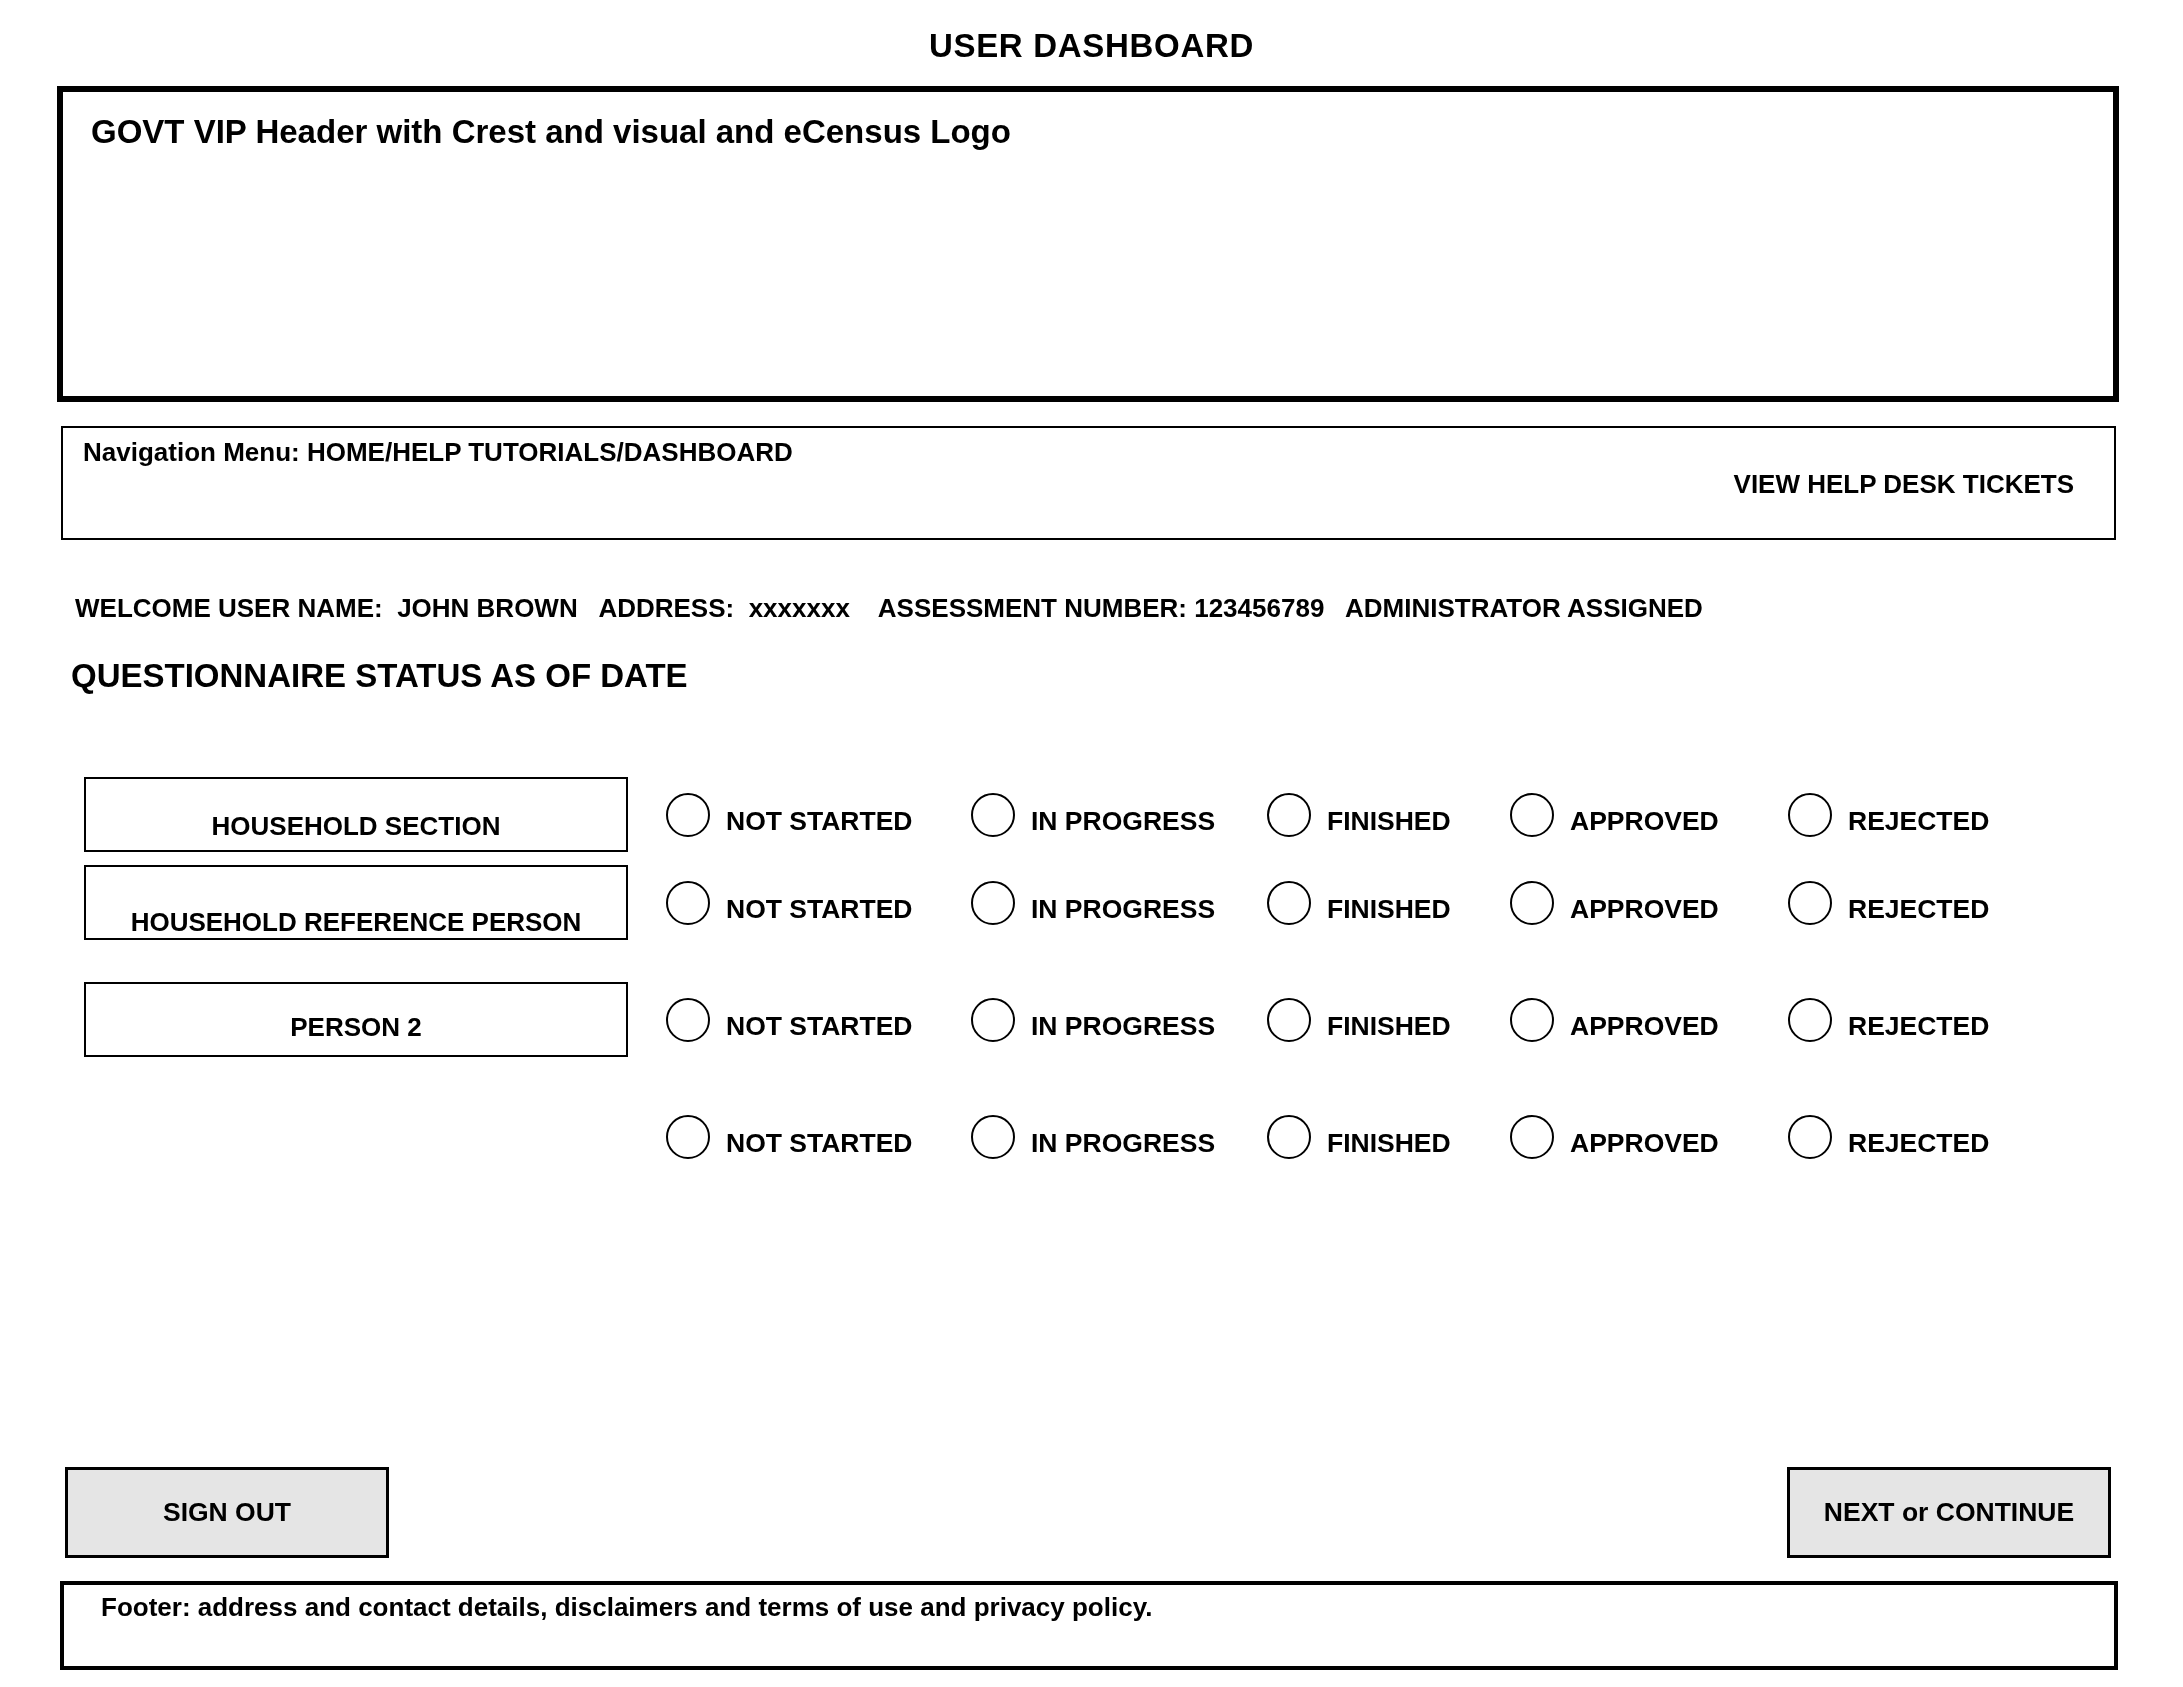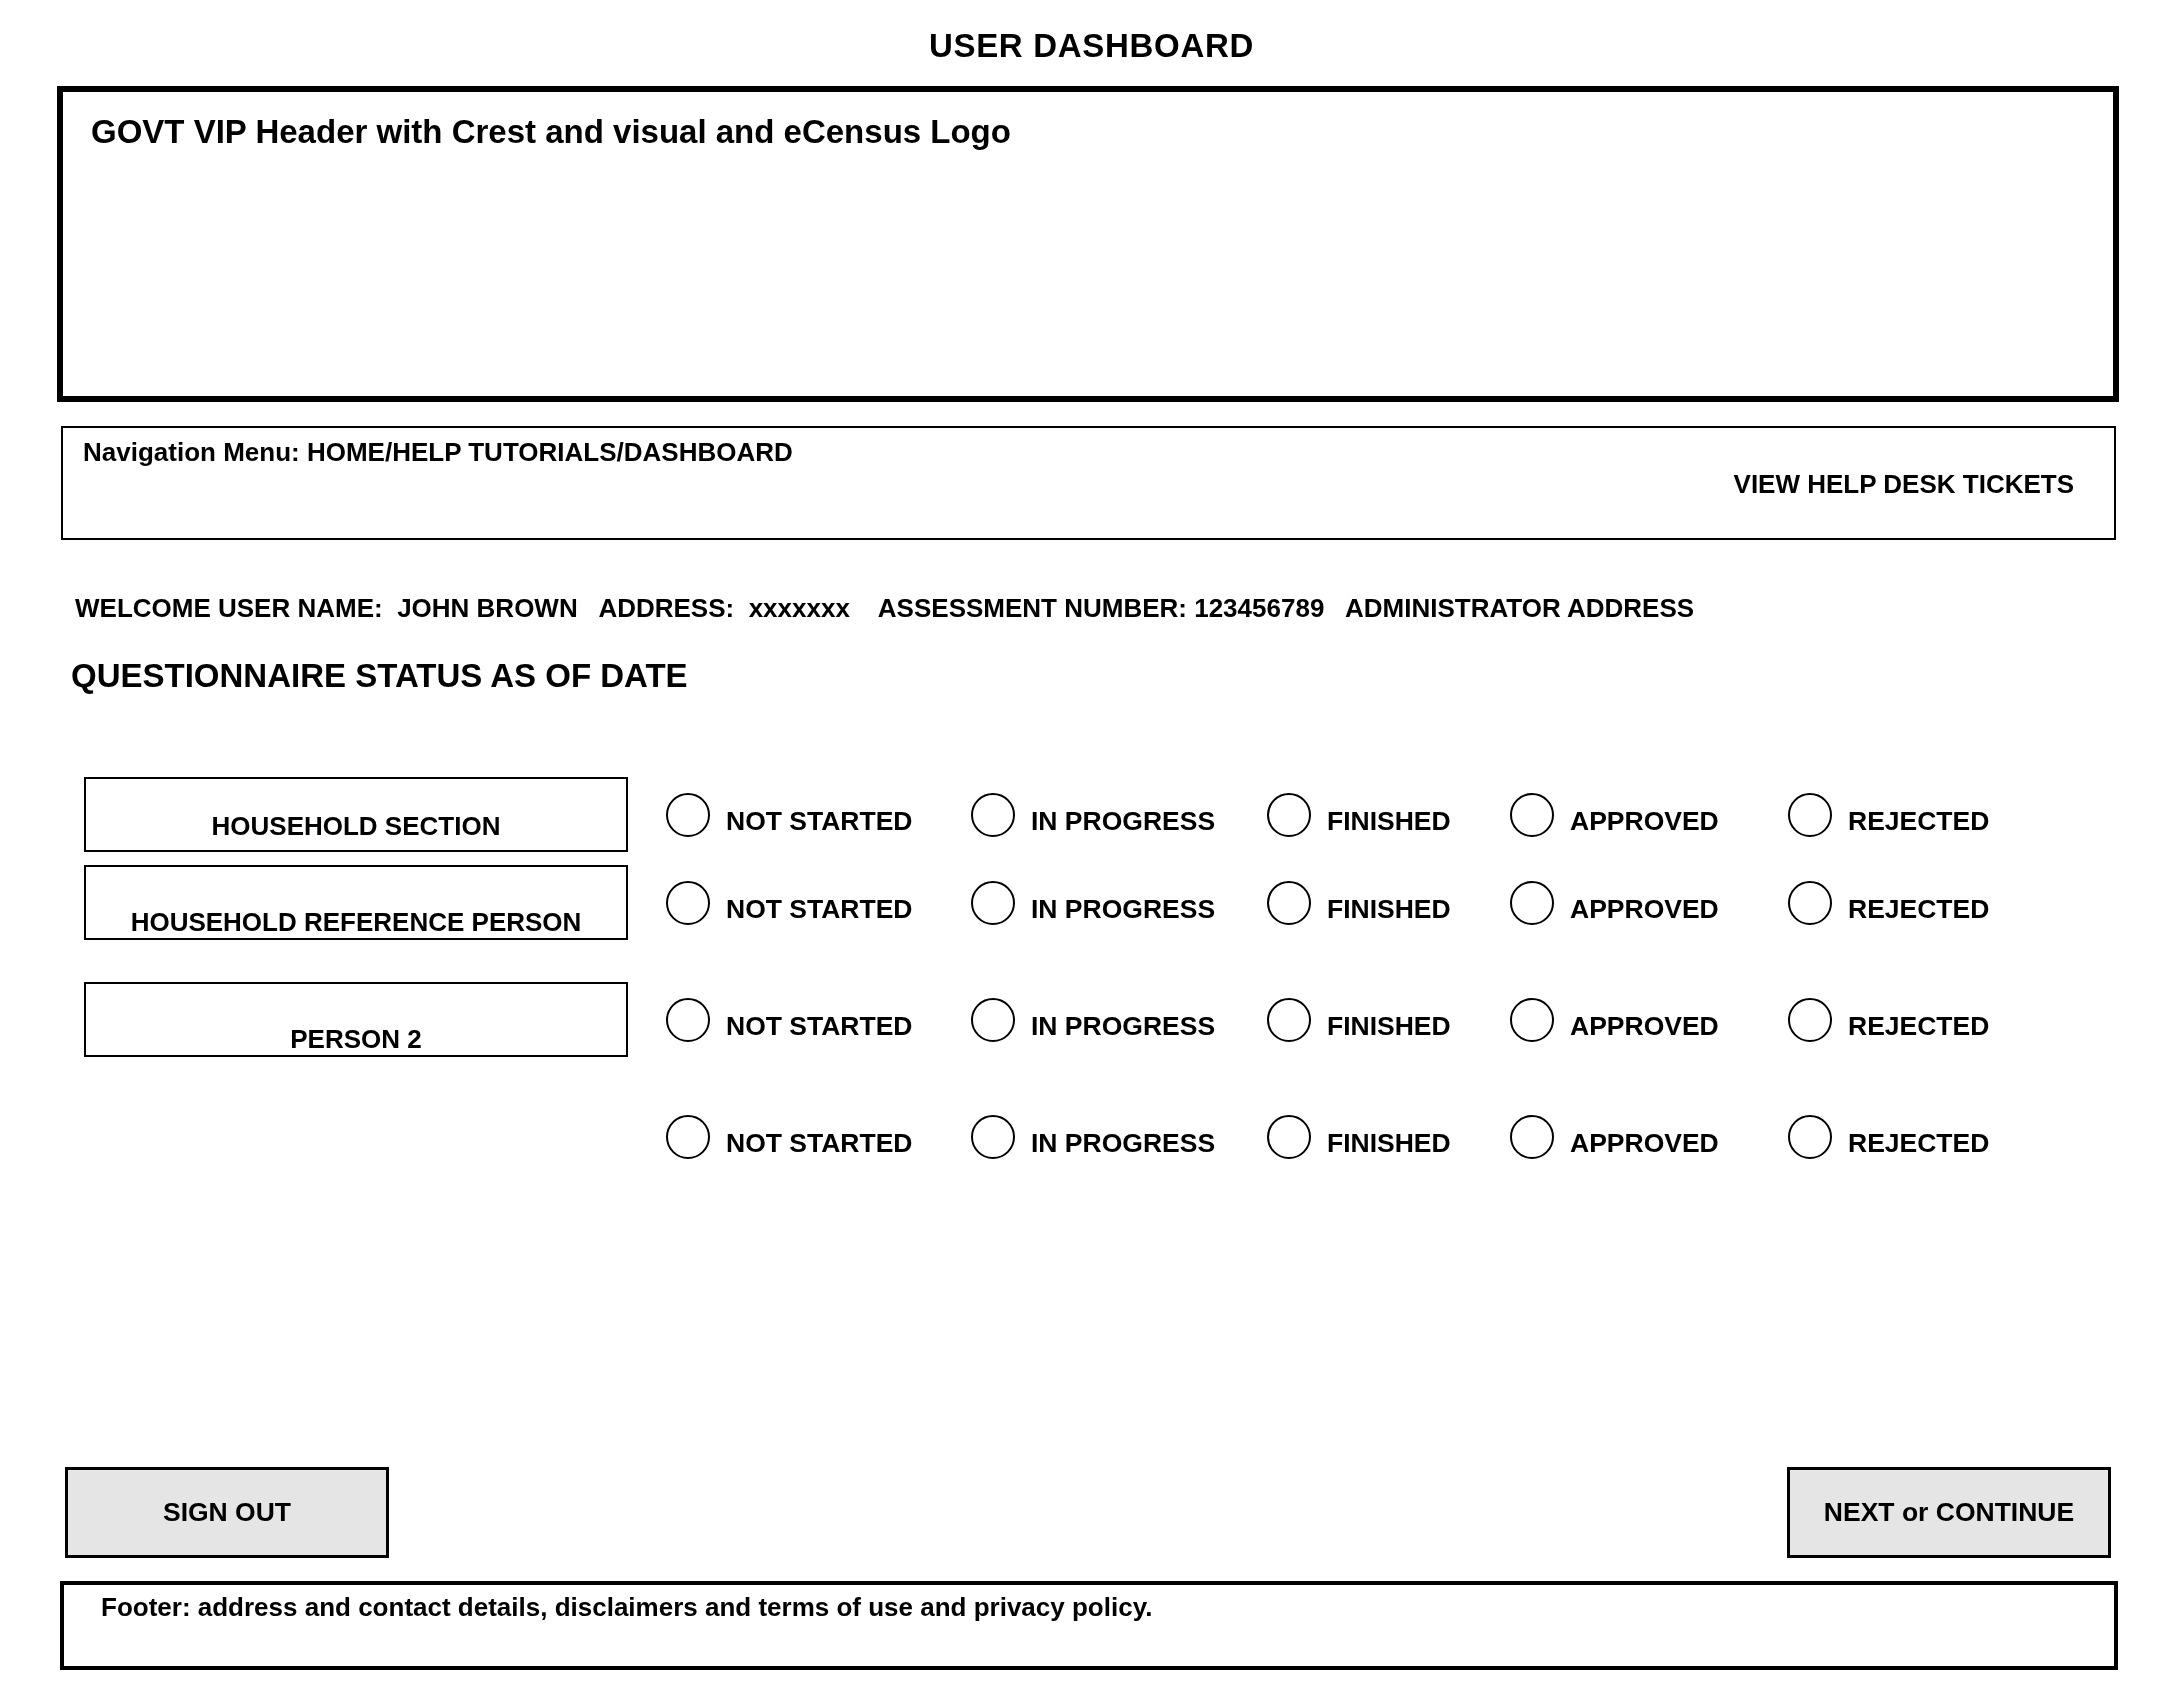--- a/index.html
+++ b/index.html
@@ -34,21 +34,21 @@
 
 <div class="abs header-box">
   <div class="header-text">GOVT VIP Header with Crest and visual and eCensus Logo</div>
 </div>
 
 <div class="abs nav-box">
   <div class="nav-text"><span style="cursor:default">Navigation Menu: </span><span>HOME</span><span style="cursor:default">/</span><span>HELP TUTORIALS</span><span style="cursor:default">/</span><span>DASHBOARD</span></div>
   <div class="helpdesk-link">VIEW HELP DESK TICKETS</div>
 </div>
 
-<div class="abs info-line"><span>WELCOME USER NAME:</span>  <span>JOHN BROWN</span>   <span>ADDRESS:</span>  <span>xxxxxxx</span>    <span>ASSESSMENT NUMBER:</span> <span>123456789</span>   <span>ADMINISTRATOR ADDRESS</span></div>
+<div class="abs info-line"><span>WELCOME USER NAME:</span>  <span>JOHN BROWN</span>   <span>ADDRESS:</span>  <span>xxxxxxx</span>    <span>ASSESSMENT NUMBER:</span> <span>123456789</span>   <span>ADMINISTRATOR ASSIGNED</span></div>
 
 <div class="abs section-heading">QUESTIONNAIRE STATUS AS OF DATE</div>
 
 <div id="rows">
     <div class="row" style="top: 777px; padding-left: 40px;">
       <div class="section-box" style="align-items: flex-start; padding-top: 32px;">
         <span>HOUSEHOLD SECTION</span>
       </div>
       <div class="radio" style="left: 666px;">
         <span class="radio-circle"></span>
@@ -90,21 +90,21 @@
       <div class="radio" style="left: 1510px;">
         <span class="radio-circle"></span>
         <span class="radio-label">APPROVED</span>
       </div>
       <div class="radio" style="left: 1788px;">
         <span class="radio-circle"></span>
         <span class="radio-label">REJECTED</span>
       </div>
     </div>
     <div class="row" style="top: 982px;">
-      <div class="section-box" style="align-items: flex-end; padding-top: 16px;">
+      <div class="section-box" style="align-items: center; padding-top: 16px;">
         <span>PERSON 2</span>
       </div>
       <div class="radio" style="left: 666px;">
         <span class="radio-circle"></span>
         <span class="radio-label">NOT STARTED</span>
       </div>
       <div class="radio" style="left: 971px;">
         <span class="radio-circle"></span>
         <span class="radio-label">IN PROGRESS</span>
       </div>

